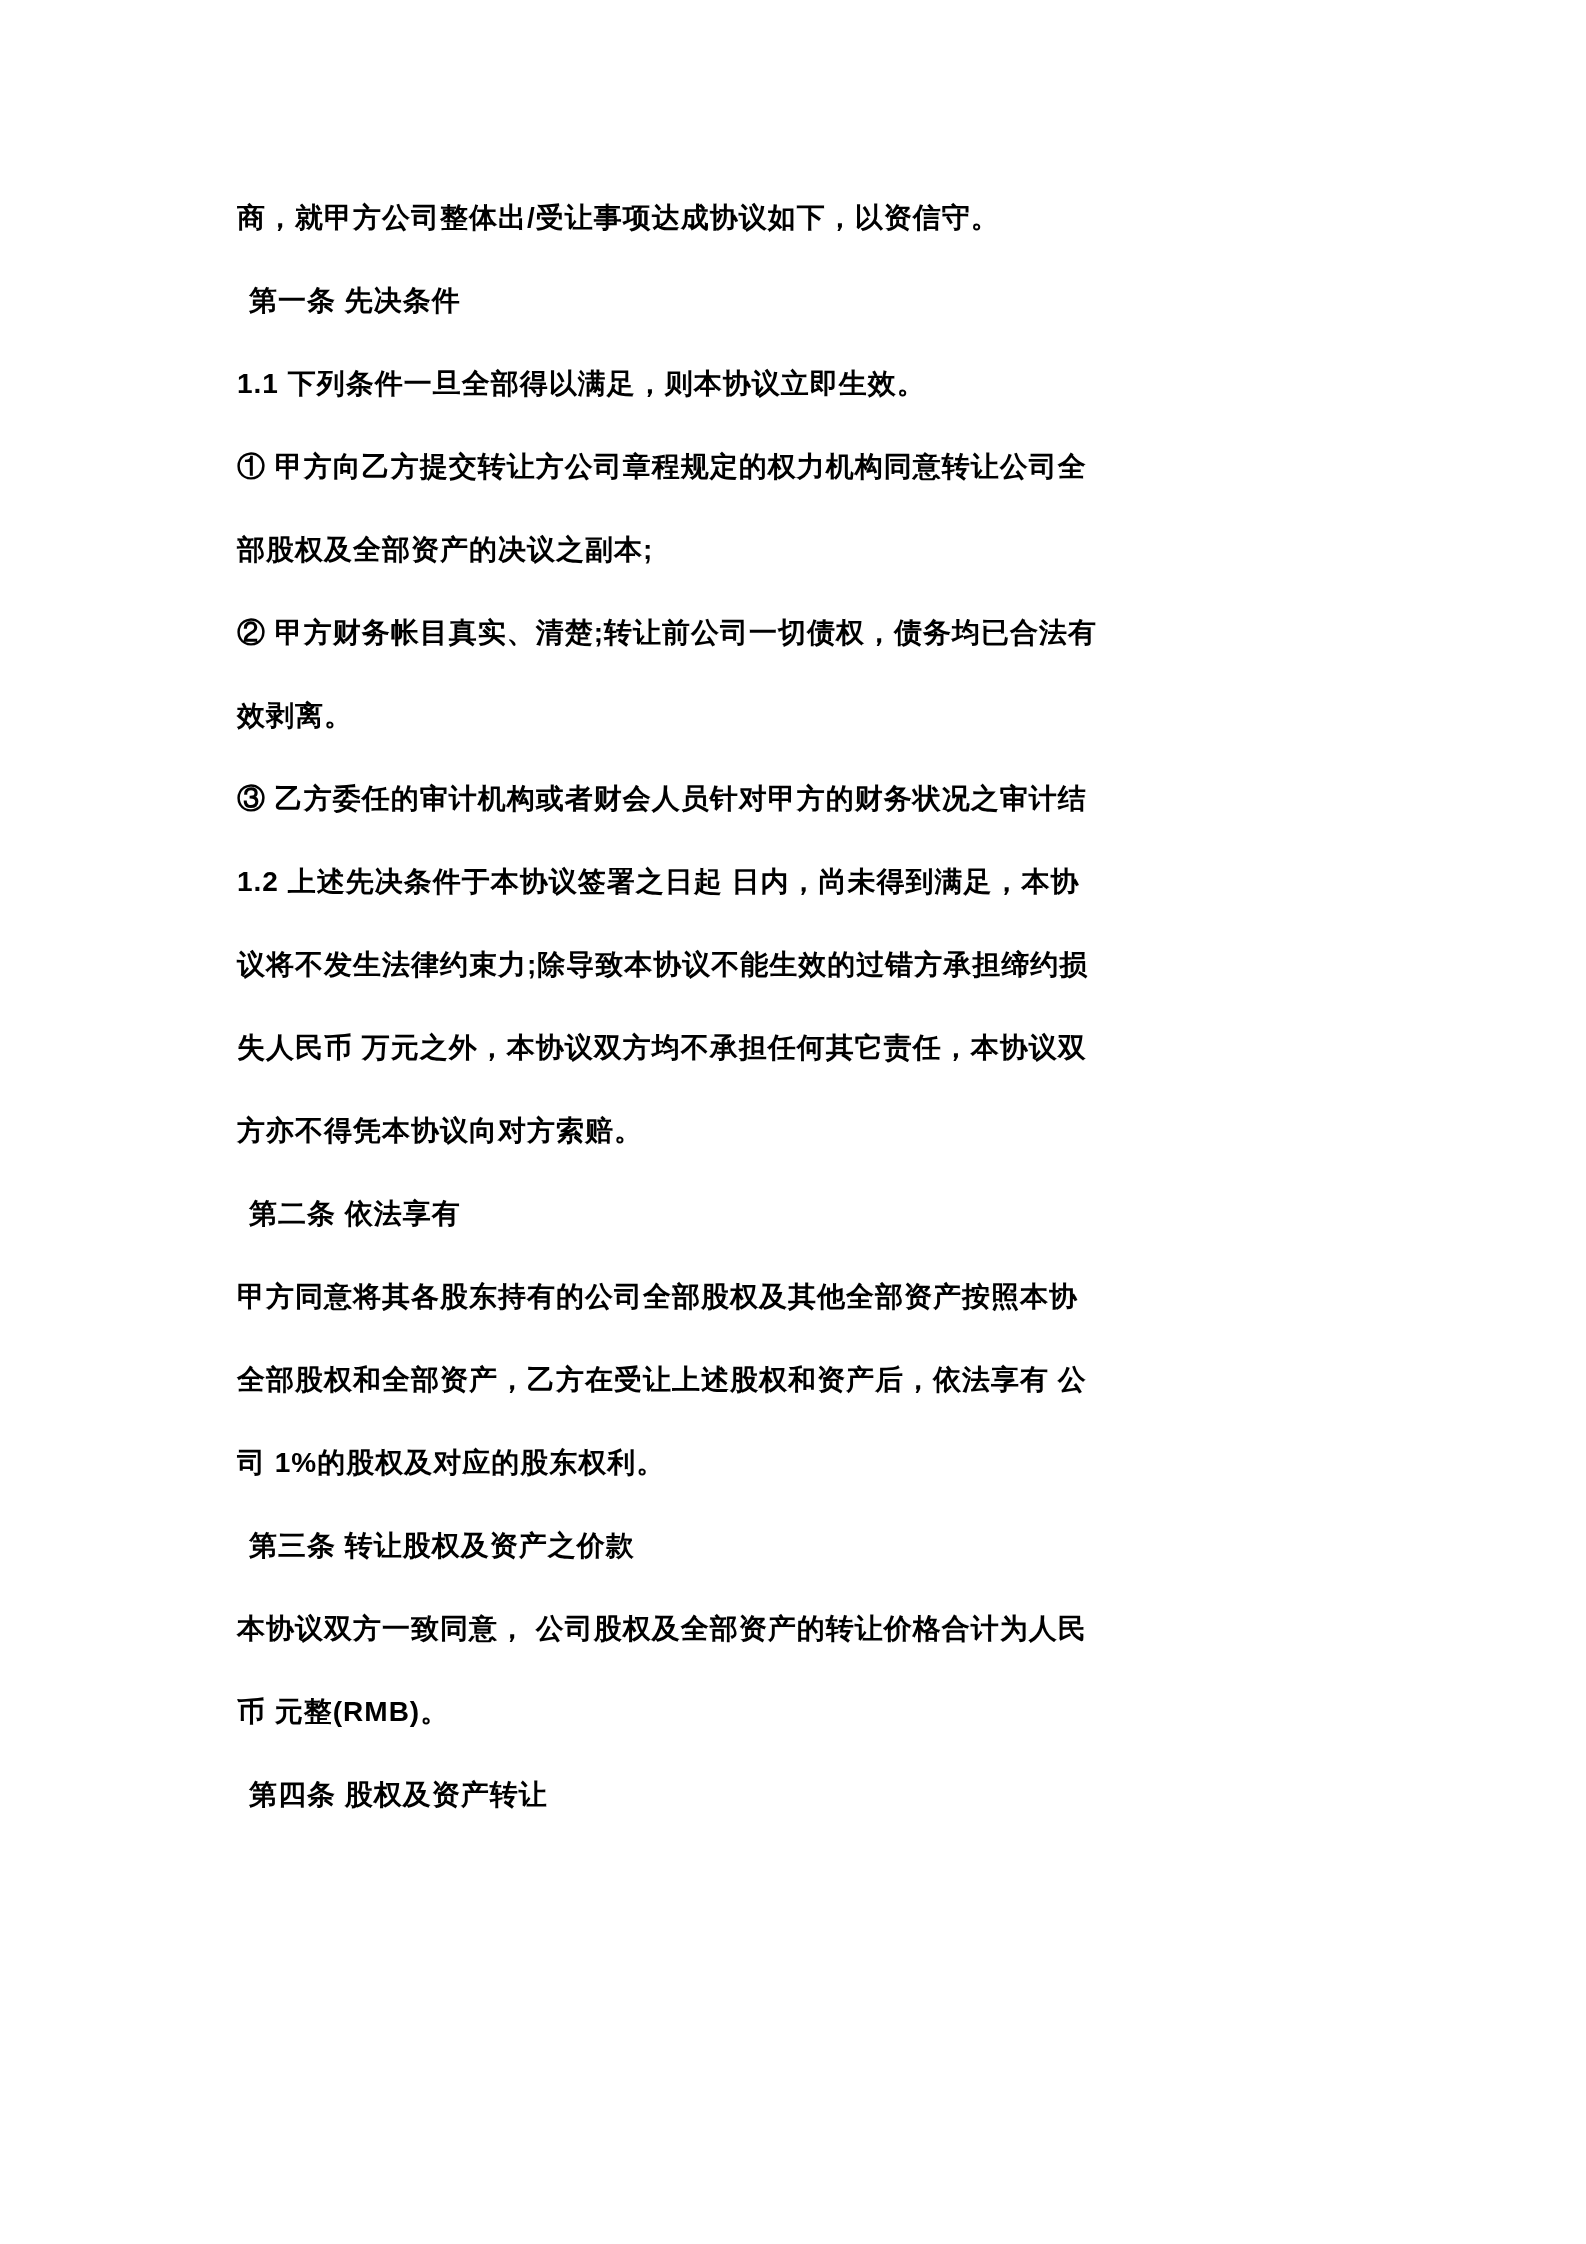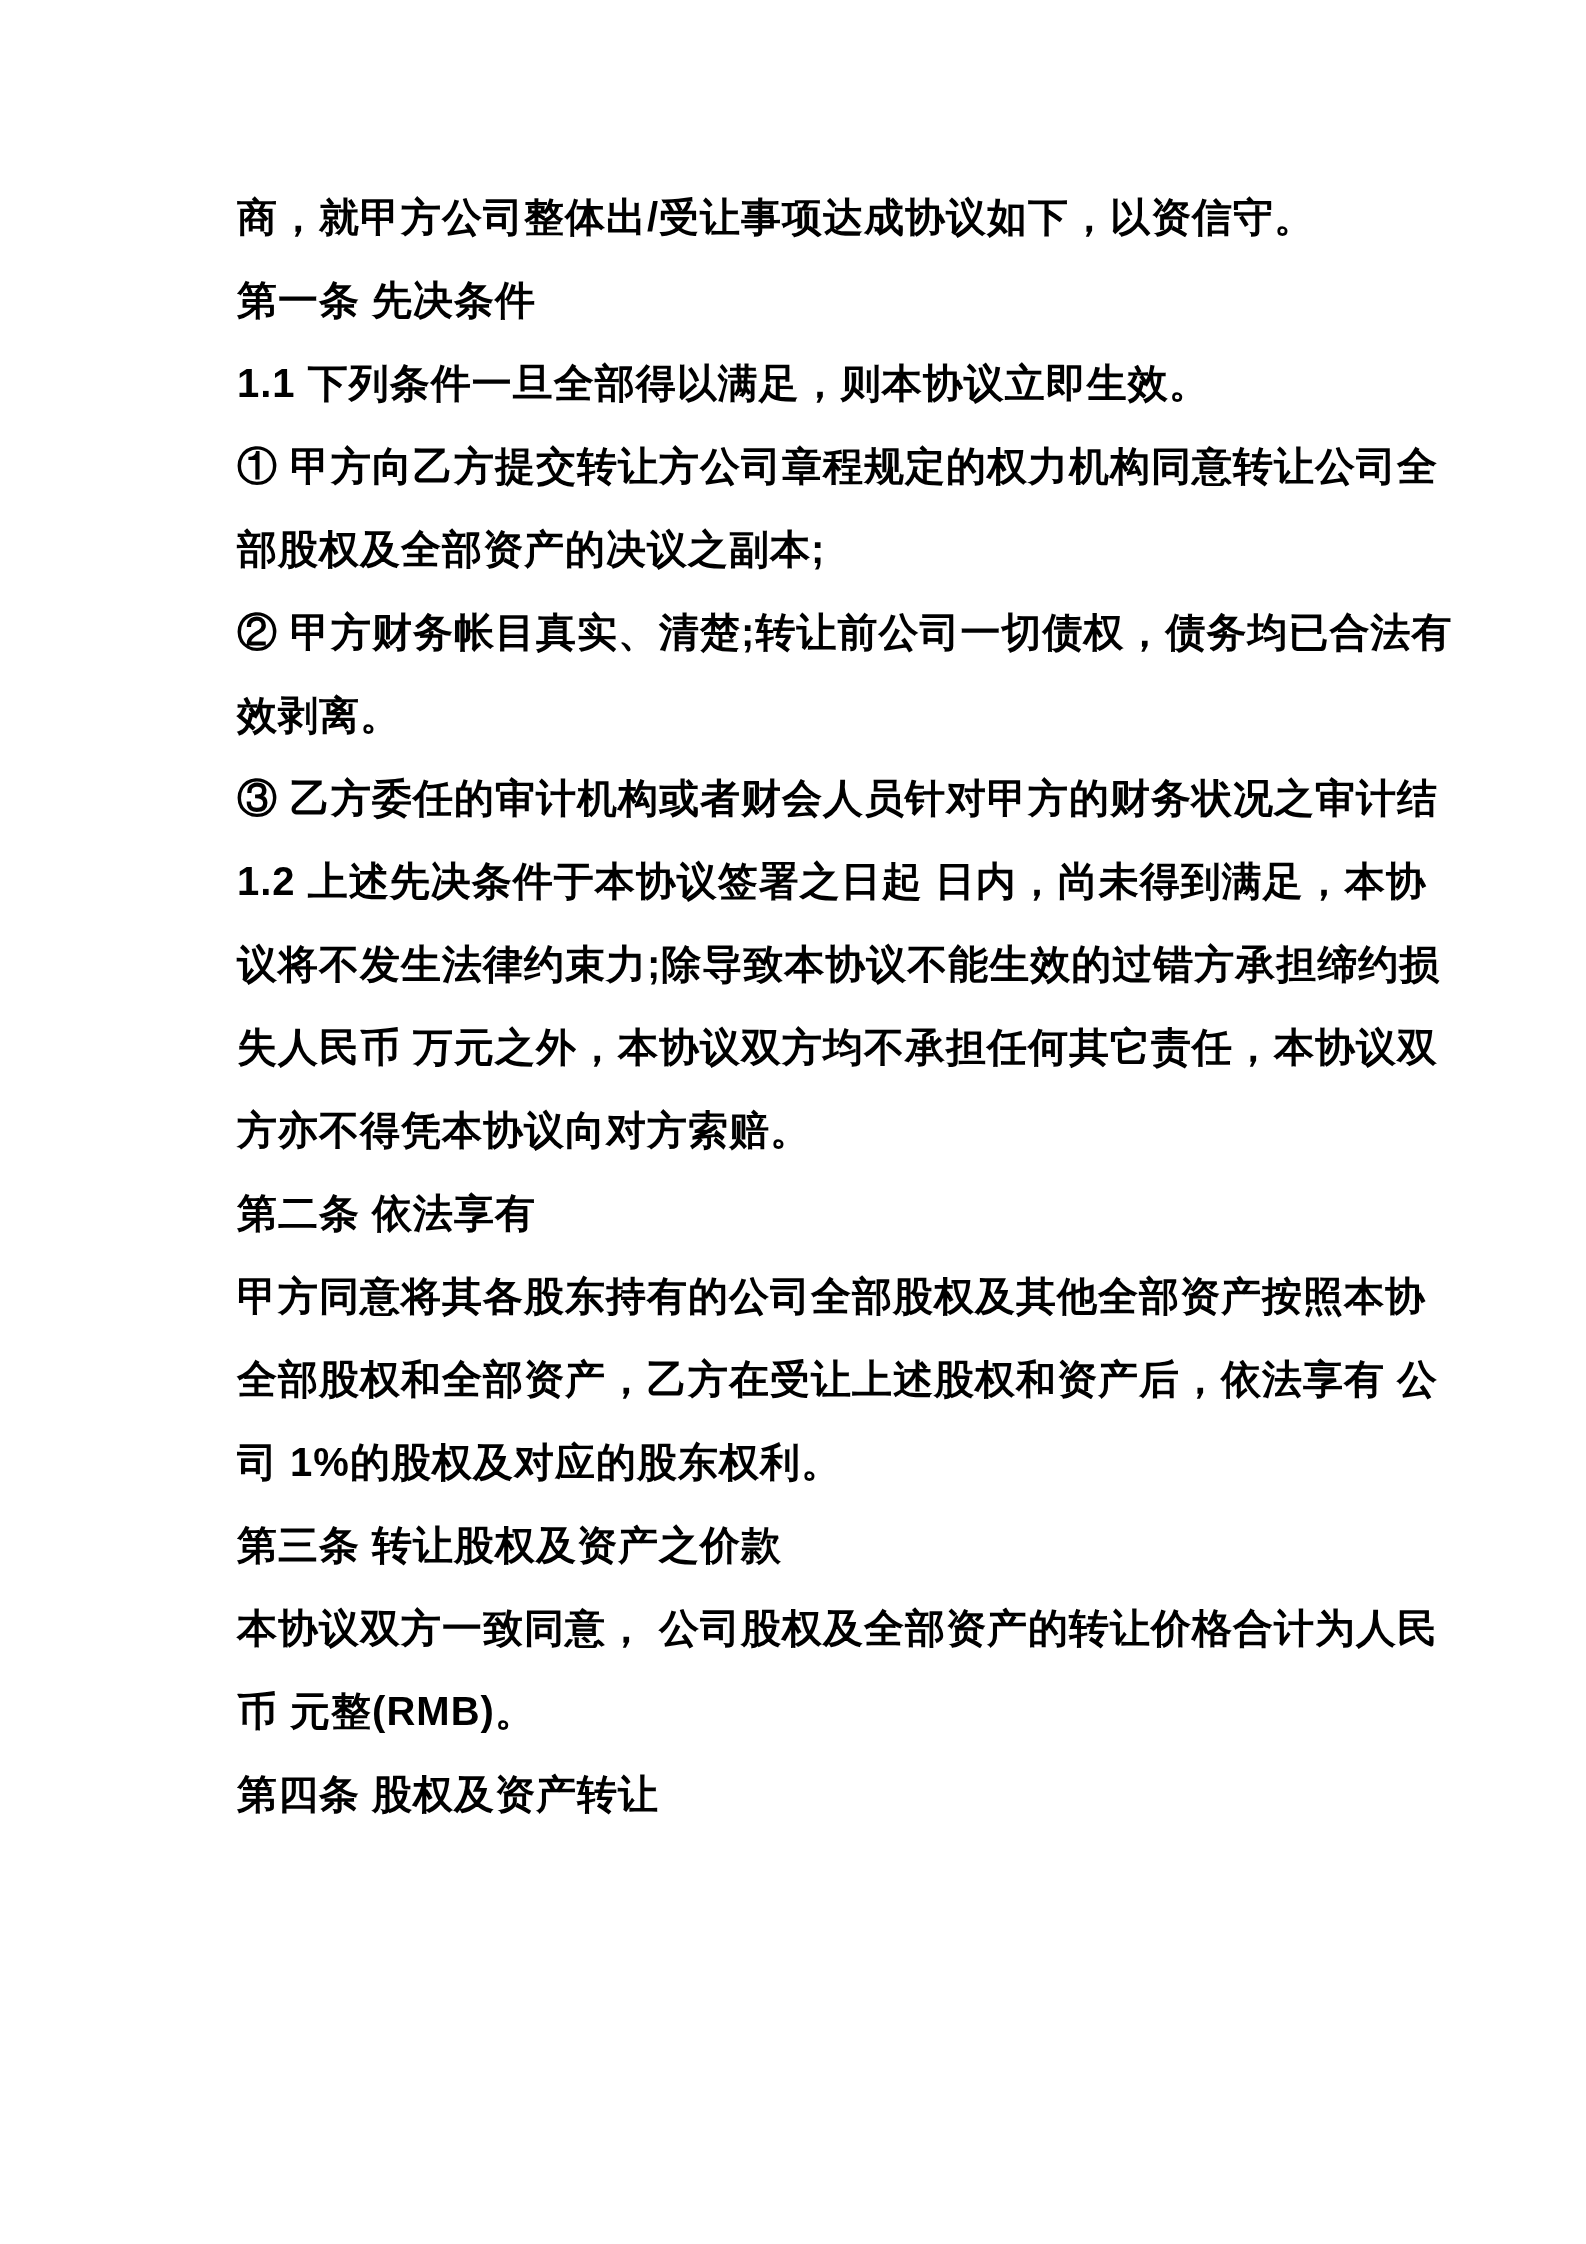--- a/index.html
+++ b/index.html
@@ -18,33 +18,34 @@
     width: 1586px;
     height: 2244px;
     background: #ffffff;
   }
   .doc {
     position: absolute;
     left: 237px;
     top: 176px;
     width: 1114px;
     color: #000000;
-    font-size: 40px;
+    font-size: 28px;
     line-height: 83px;
     font-weight: 700;
     letter-spacing: 1px;
   }
   .line {
     white-space: pre;
     height: 83px;
     overflow: visible;
   }
   .line.heading {
     
     font-weight: 700;
+    margin-left: 12px;
   }
 </style>
 </head>
 <body>
 
 <div class="page">
   <div class="doc" id="doc">
       <div class="line">商，就甲方公司整体出/受让事项达成协议如下，以资信守。</div>
       <div class="line heading">第一条 先决条件</div>
       <div class="line">1.1 下列条件一旦全部得以满足，则本协议立即生效。</div>

